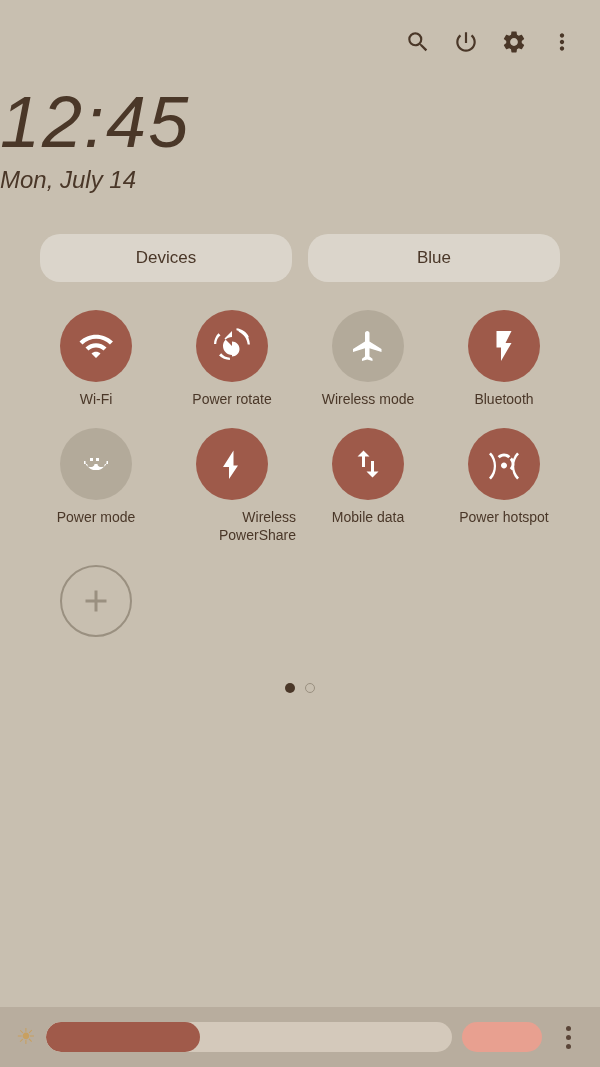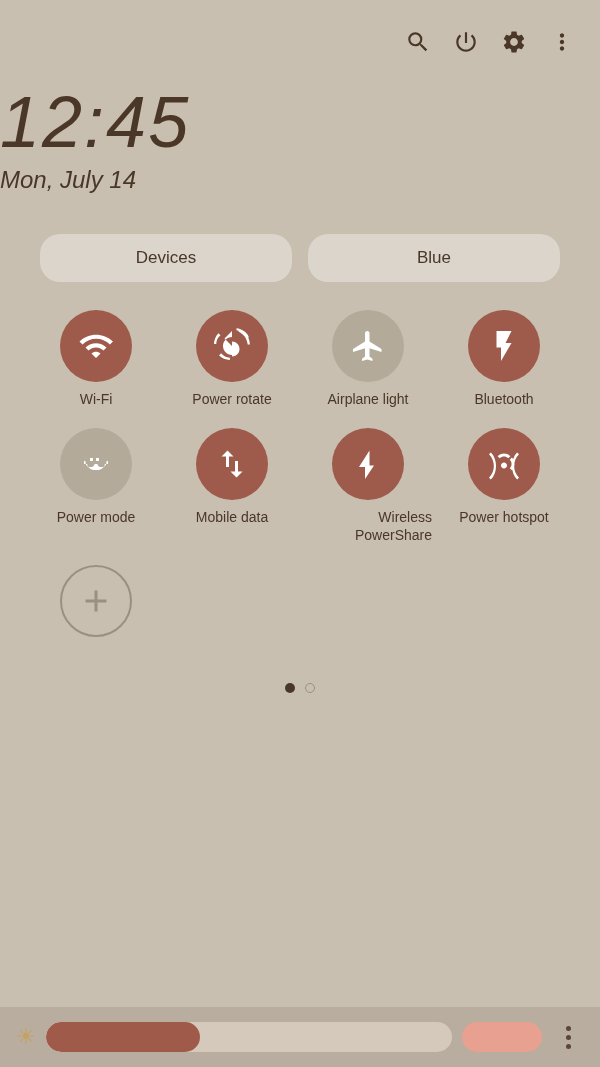--- a/index.html
+++ b/index.html
@@ -271,21 +271,21 @@
     </div>
     <span class="tile-label">Power rotate</span>
   </div>
 
   <div class="tile">
     <div class="tile-icon inactive">
       <svg viewBox="0 0 24 24">
           <path d="M21 16v-2l-8-5V3.5c0-.83-.67-1.5-1.5-1.5S10 2.67 10 3.5V9l-8 5v2l8-2.5V19l-2 1.5V22l3.5-1 3.5 1v-1.5L13 19v-5.5l8 2.5z"></path>
         </svg>
     </div>
-    <span class="tile-label">Airplane light</span>
+    <span class="tile-label">Wireless mode</span>
   </div>
 
   <div class="tile">
     <div class="tile-icon active">
       <svg viewBox="0 0 24 24">
           <path d="M7 2v11h3v9l7-12h-4l4-8z"></path>
         </svg>
     </div>
     <span class="tile-label">Bluetooth</span>
   </div>
@@ -295,33 +295,33 @@
     <svg viewBox="0 0 24 24" width="36" height="36" fill="white">
       <path d="M20 10H4v2h2.09C6.53 14.3 8.55 16 11 16h2c2.45 0 4.47-1.7 4.91-4H20v-2zM12 8h2v2h-2zm-4 0h2v2H8zm8 6h-1c-1.11 0-2-.89-2-2h-2c0 1.11-.89 2-2 2H8c-1.65 0-3-1.35-3-3v-1h14v1c0 1.65-1.35 3-3 3z"></path>
     </svg>
       </div>
     <span class="tile-label">Power mode</span>
   </div>
 
   <div class="tile">
     <div class="tile-icon active">
       <svg viewBox="0 0 24 24">
+          <path d="M16 13h-3V3l-7 11h4v8z"></path>
+        </svg>
+    </div>
+    <span class="tile-label">Wireless PowerShare</span>
+  </div>
+
+  <div class="tile">
+    <div class="tile-icon active">
+      <svg viewBox="0 0 24 24">
           <path d="M9 3L5 6.99h3V14h2V6.99h3L9 3zm7 14.01V10h-2v7.01h-3L15 21l4-3.99h-3z"></path>
         </svg>
     </div>
     <span class="tile-label">Mobile data</span>
-  </div>
-
-  <div class="tile">
-    <div class="tile-icon active">
-      <svg viewBox="0 0 24 24">
-          <path d="M16 13h-3V3l-7 11h4v8z"></path>
-        </svg>
-    </div>
-    <span class="tile-label">Wireless PowerShare</span>
   </div>
 
   <div class="tile">
     <div class="tile-icon active">
     <svg viewBox="0 0 24 24" width="36" height="36" fill="white">
       <path d="M12 11c-1.1 0-2 .9-2 2s.9 2 2 2 2-.9 2-2-.9-2-2-2zm4.24-4.24c-2.34-2.34-6.13-2.34-8.48 0L9.17 8.17c1.56-1.56 4.09-1.56 5.66 0l1.41-1.41zM3.28 4.28 2 5.55c4.29 4.29 4.29 11.26 0 15.55l1.28 1.27C7.83 17.82 7.83 8.84 3.28 4.28zm17.44 0c-4.55 4.56-4.55 13.54 0 18.09L22 21.1c-4.29-4.29-4.29-11.26 0-15.55l-1.28-1.27zm-3.45 3.45-1.41 1.41c1.56 1.56 1.56 4.1 0 5.66l1.41 1.41c2.34-2.33 2.34-6.13 0-8.48z"></path>
     </svg>
       </div>
     <span class="tile-label">Power hotspot</span>
   </div>

